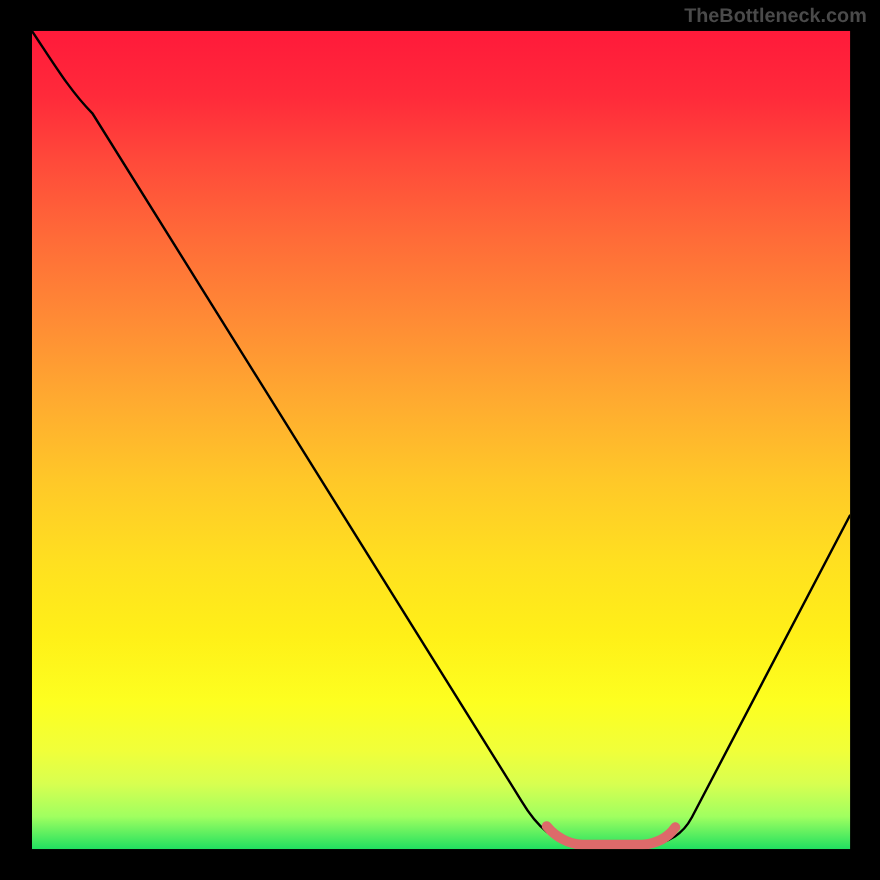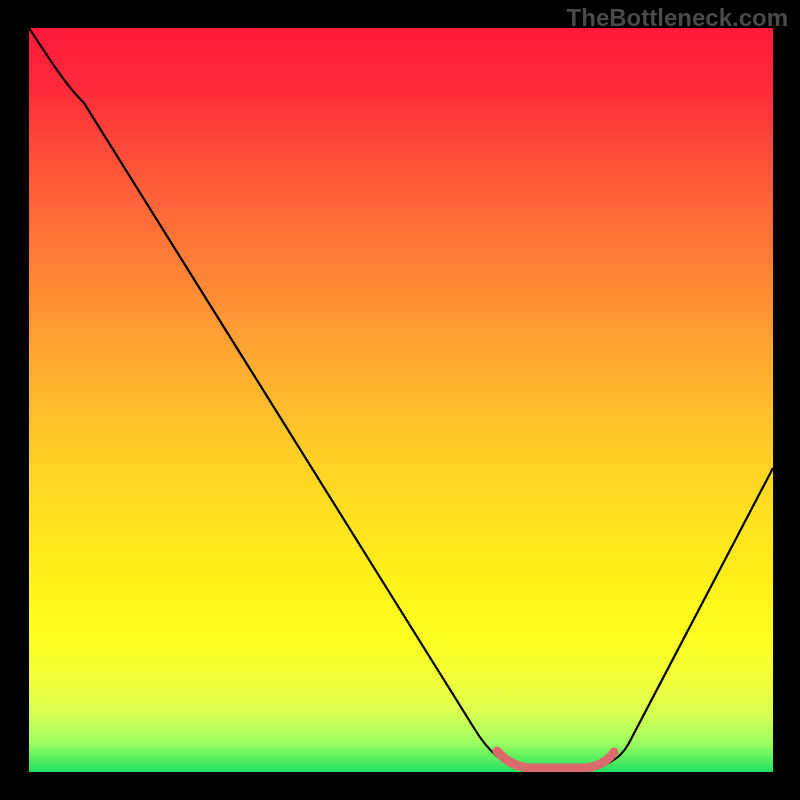--- a/index.html
+++ b/index.html
@@ -8,21 +8,21 @@
     height: 800px;
     background: #000;
     position: relative;
     font-family: Arial, sans-serif;
   }
   .watermark {
     position: absolute;
     top: 4px;
     right: 12px;
     color: #4a4a4a;
-    font-size: 24px;
+    font-size: 18px;
     font-weight: bold;
     z-index: 10;
   }
   .plot-area {
     position: absolute;
     left: 29px;
     top: 28px;
     width: 744px;
     height: 744px;
     overflow: hidden;

